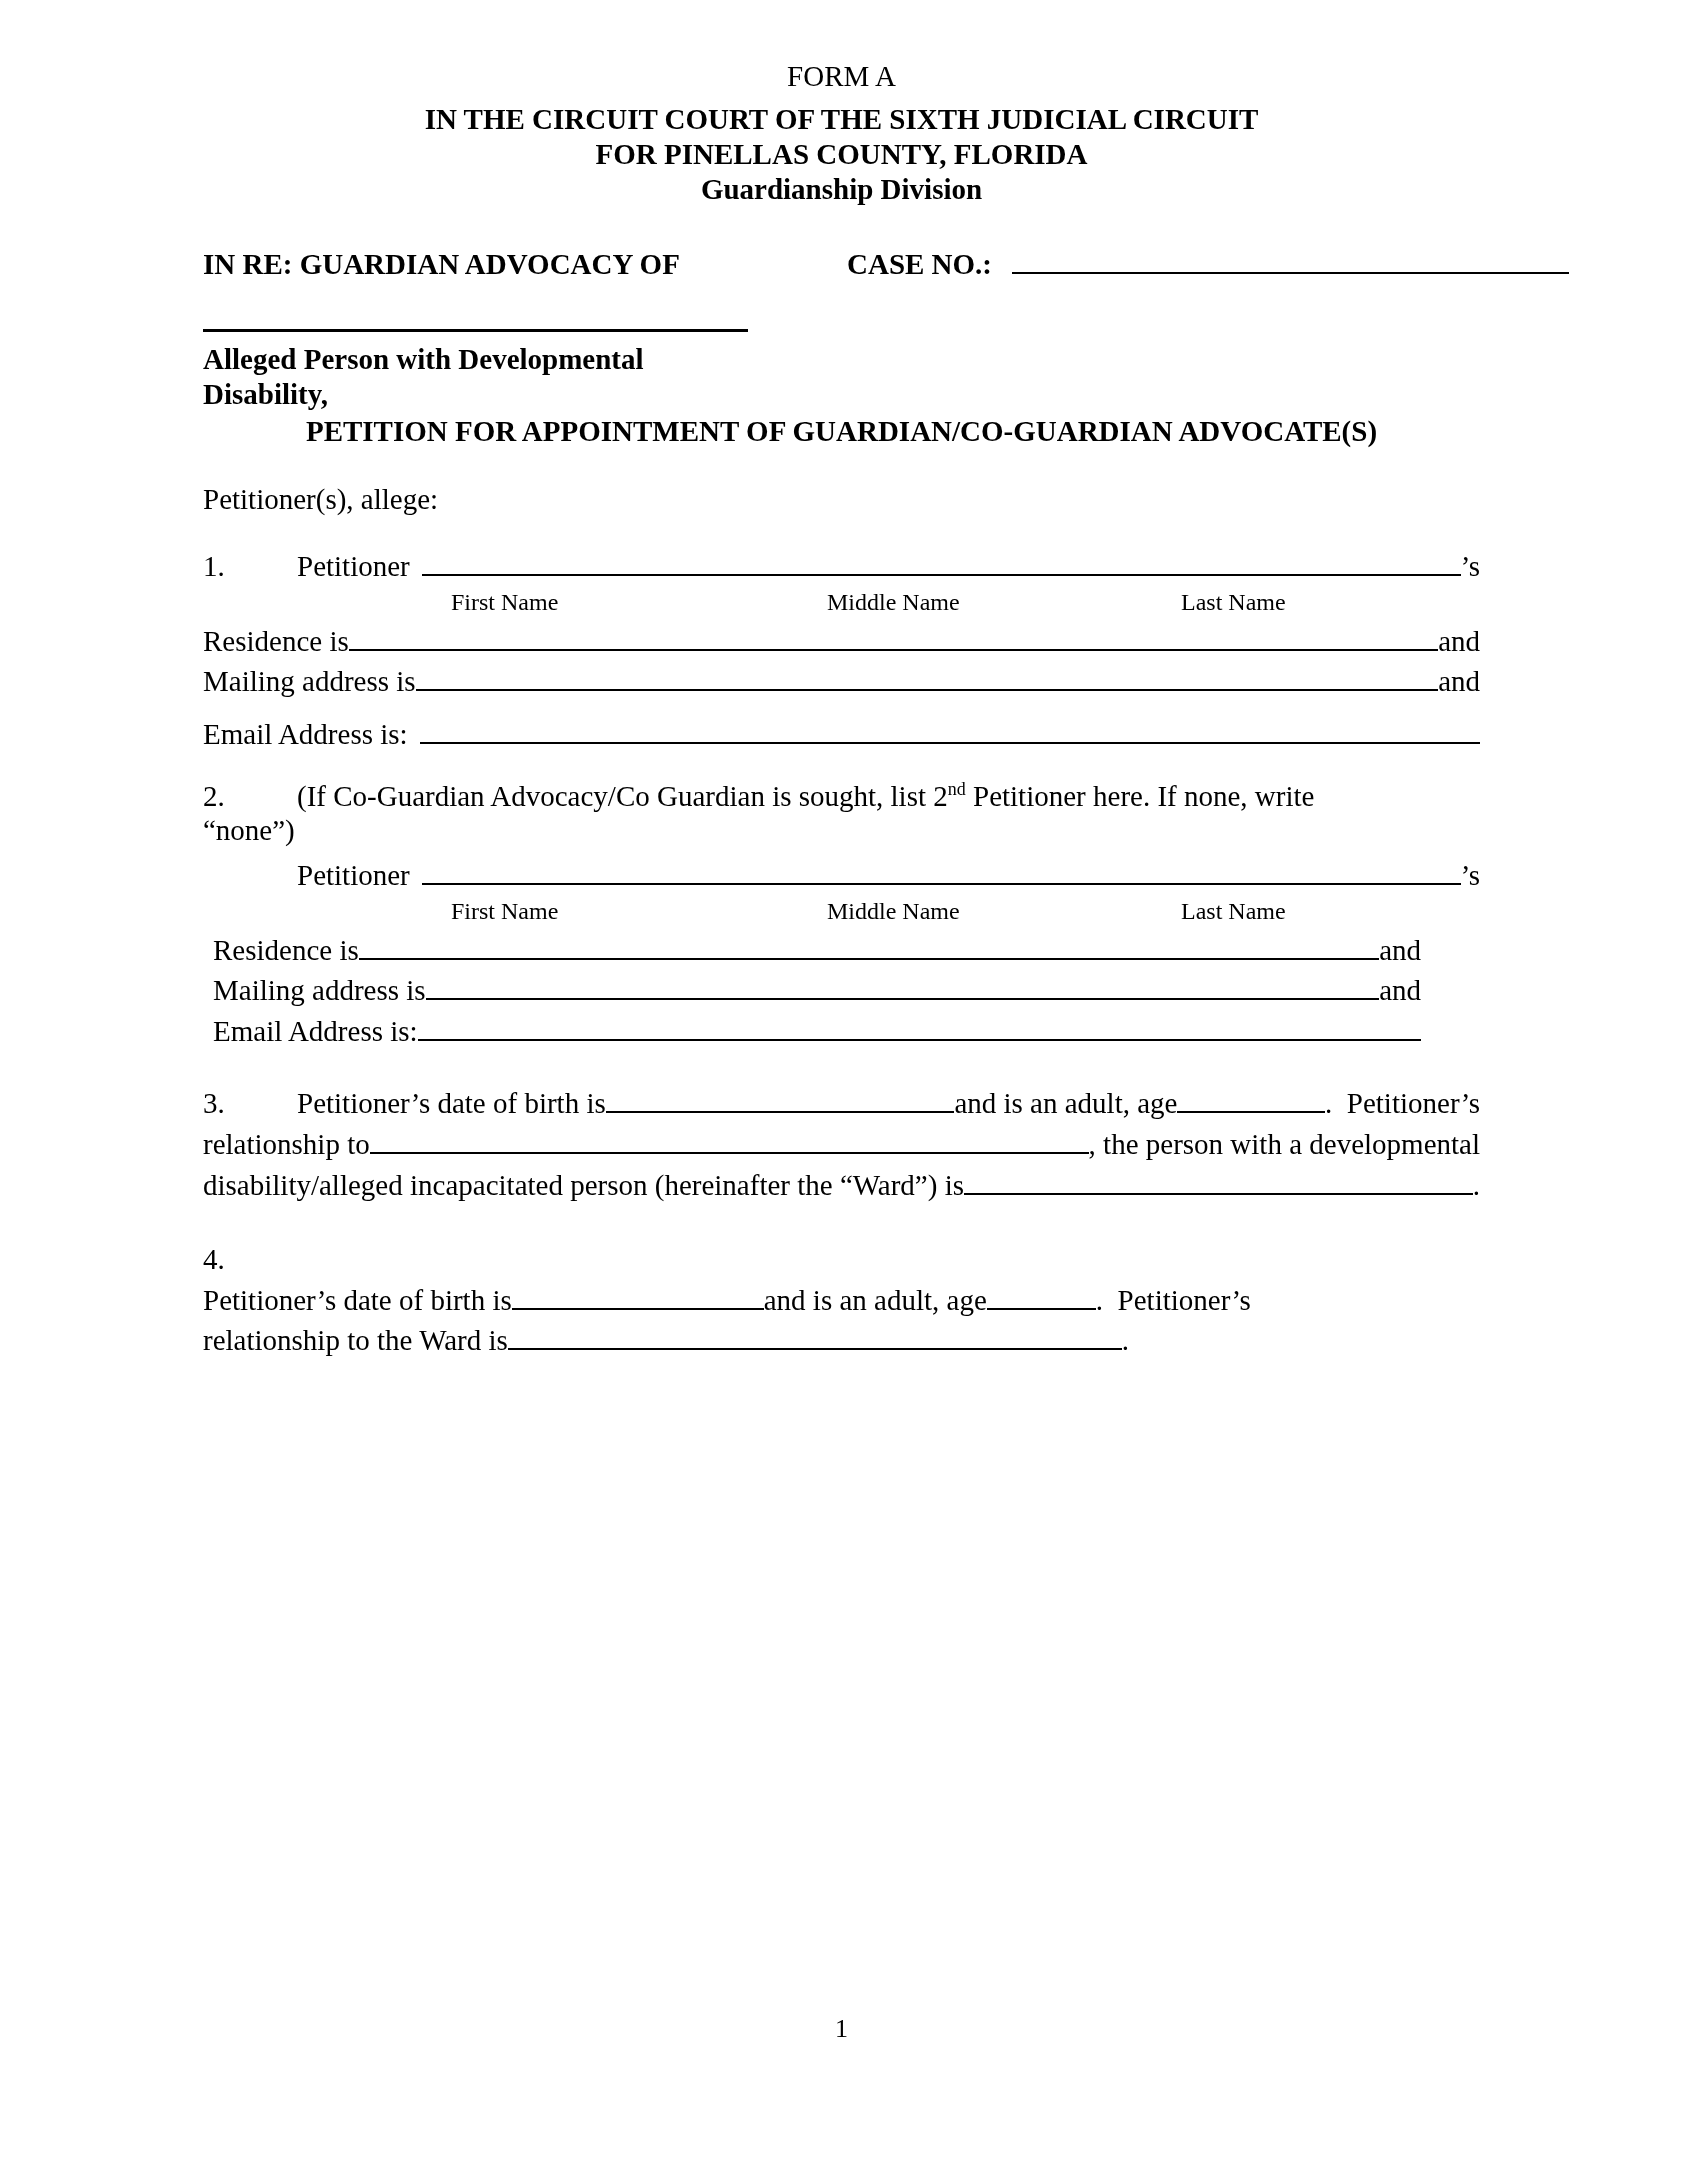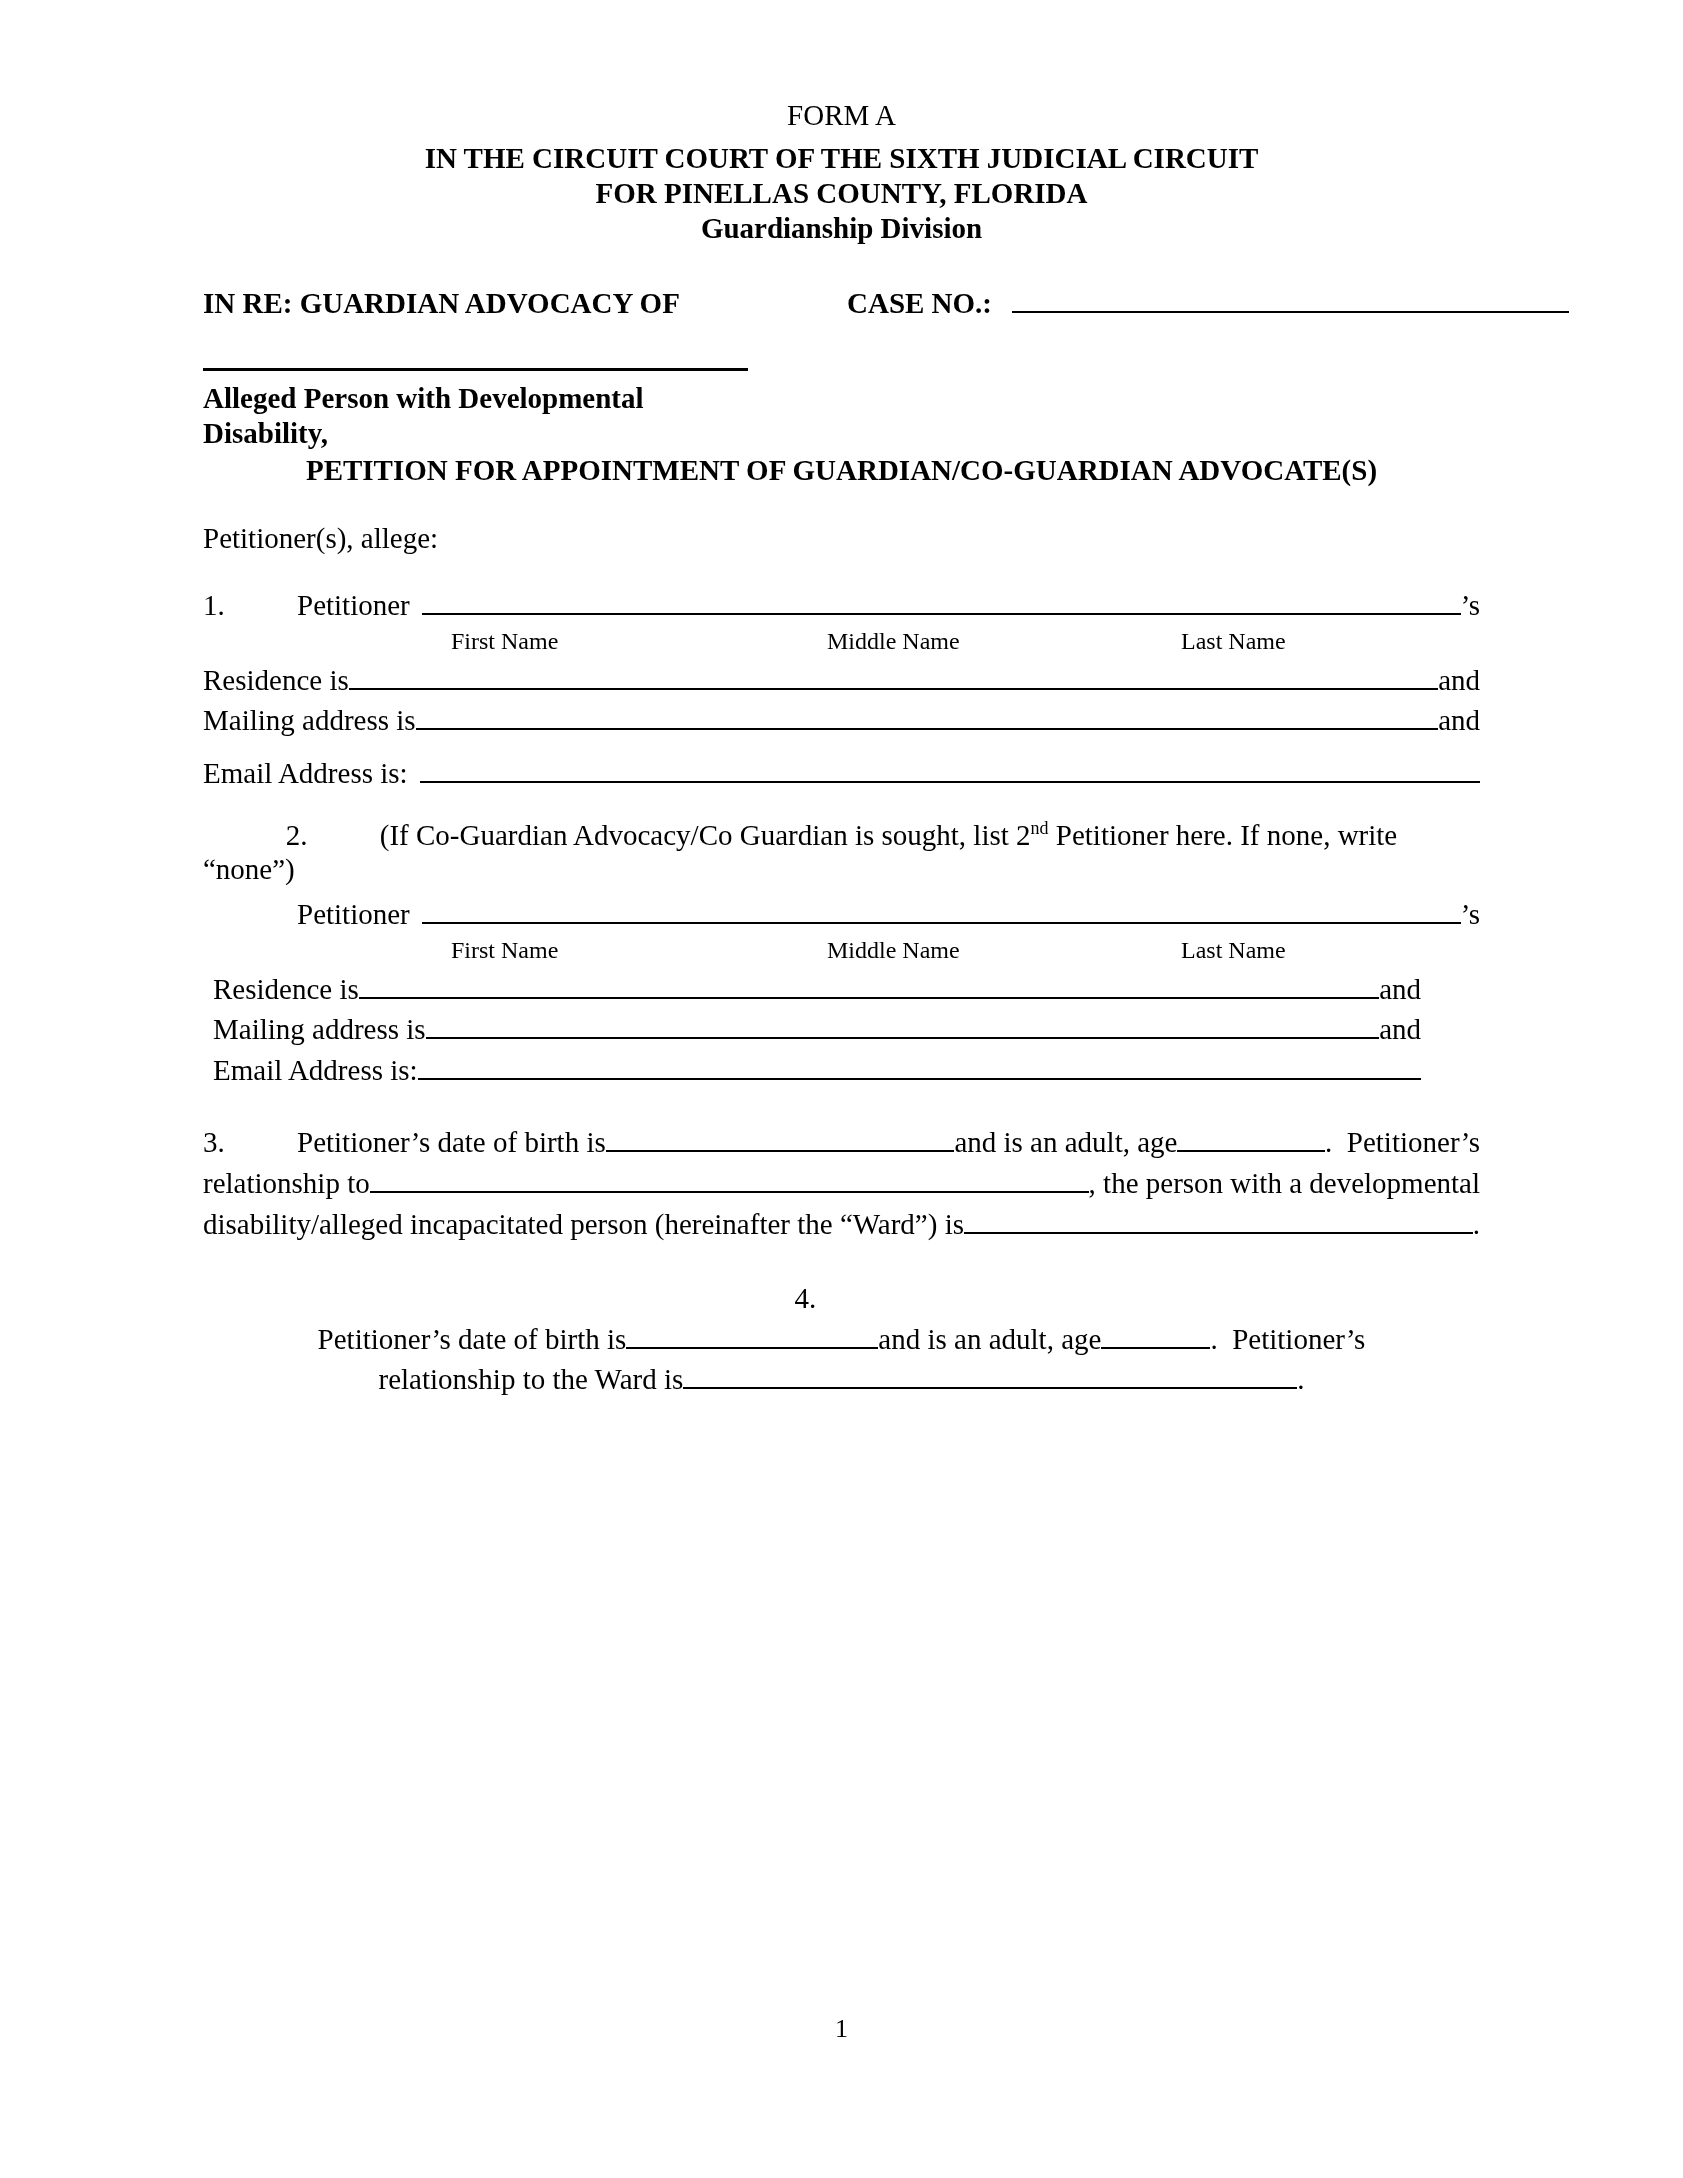--- a/index.html
+++ b/index.html
@@ -6,26 +6,26 @@
   html, body { background: #ffffff; }
   .page {
     position: relative;
     width: 1683px;
     height: 2178px;
     background: #fff;
     color: #000;
     font-family: "Liberation Serif", "DejaVu Serif", serif;
     font-size: 29px;
     line-height: 1.4;
-    padding: 97px 203px 0 203px;
+    padding: 58px 203px 0 203px;
     overflow: hidden;
   }
   .center { text-align: center; }
   .t { white-space: pre; flex: 0 0 auto; }
-  .row { display: flex; align-items: baseline; justify-content: center; }
+  .row { display: flex; align-items: baseline; }
   .blank {
     display: inline-block;
     border-bottom: 2px solid #000;
     align-self: baseline;
     height: 4px;
   }
   .grow { flex: 1 1 auto; }
   sup { font-size: 0.62em; vertical-align: super; line-height: 0; }
 
   .form-a { line-height: 1.3; }

